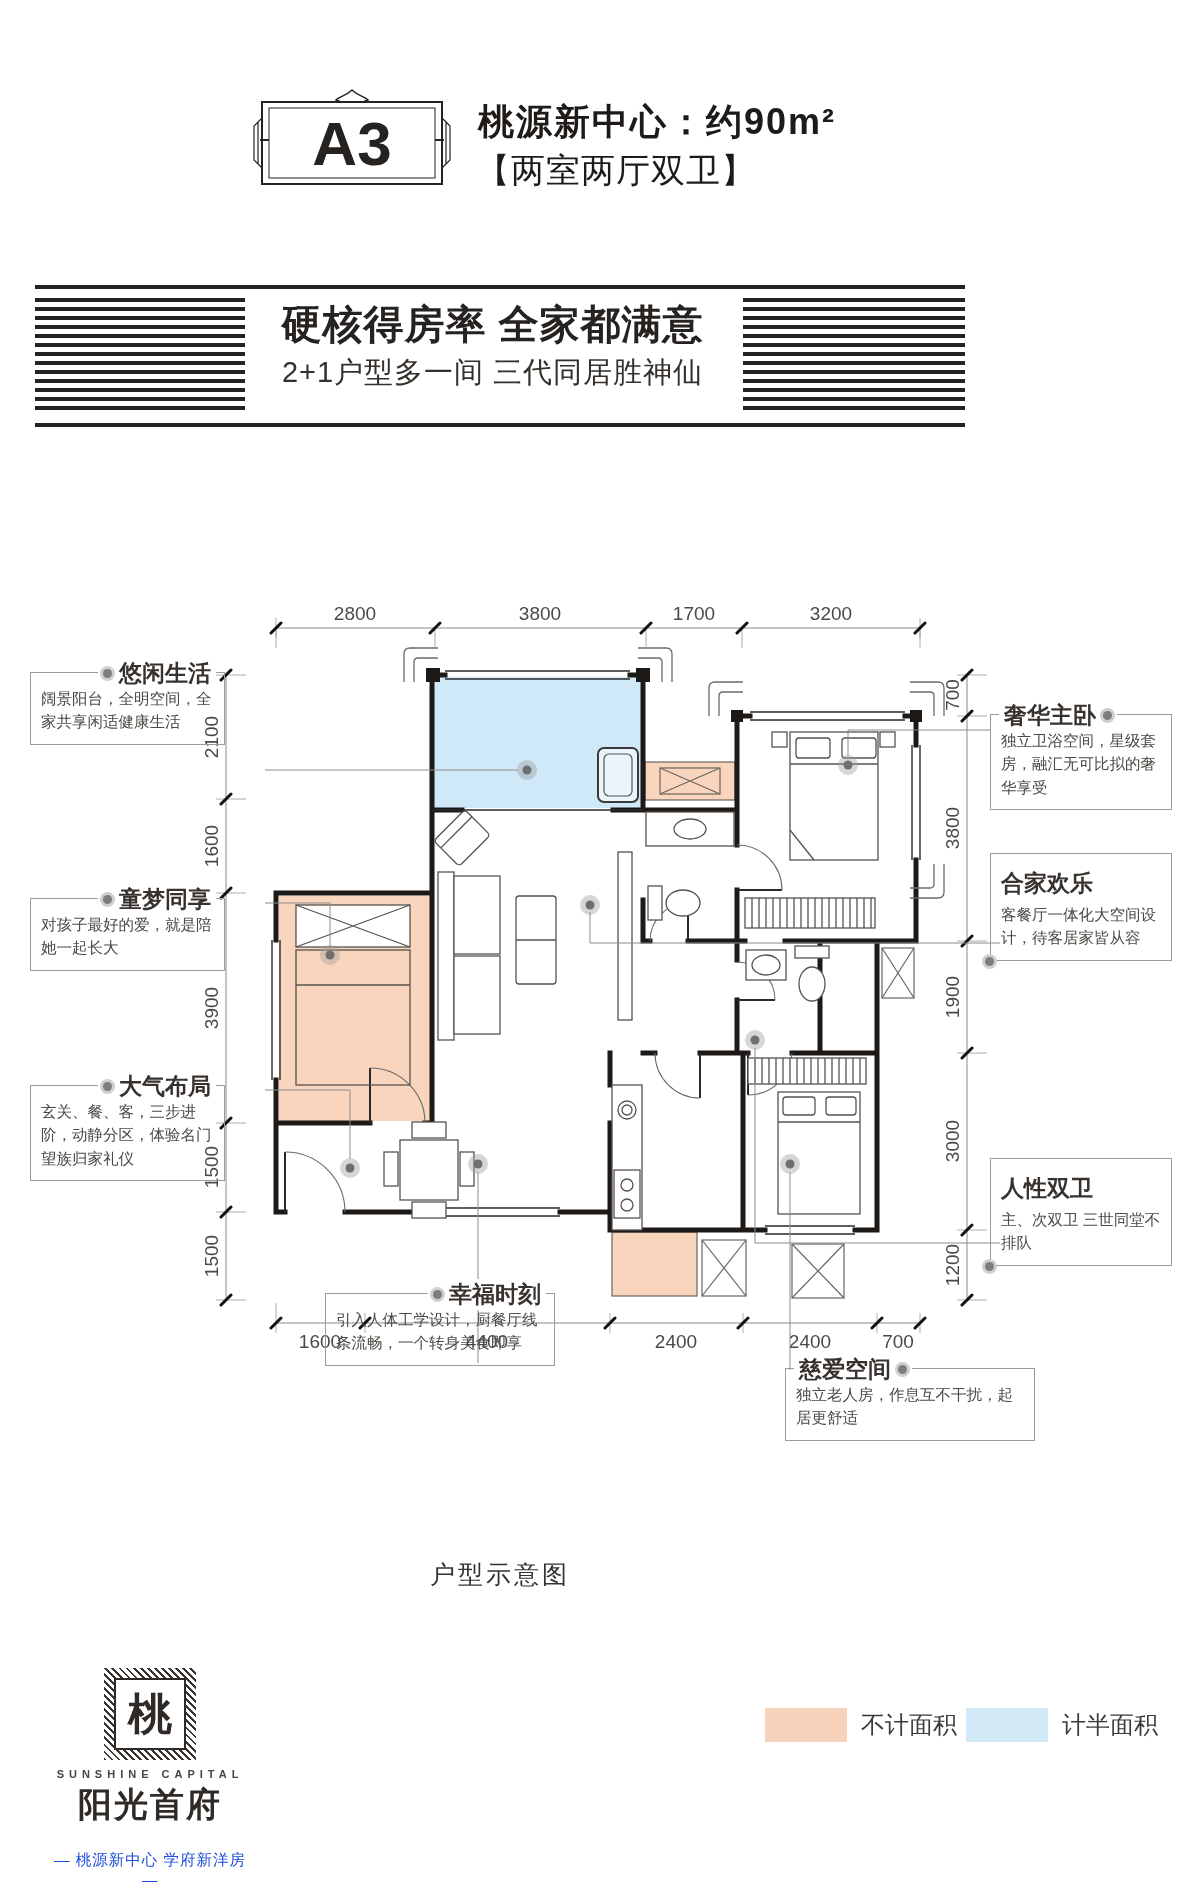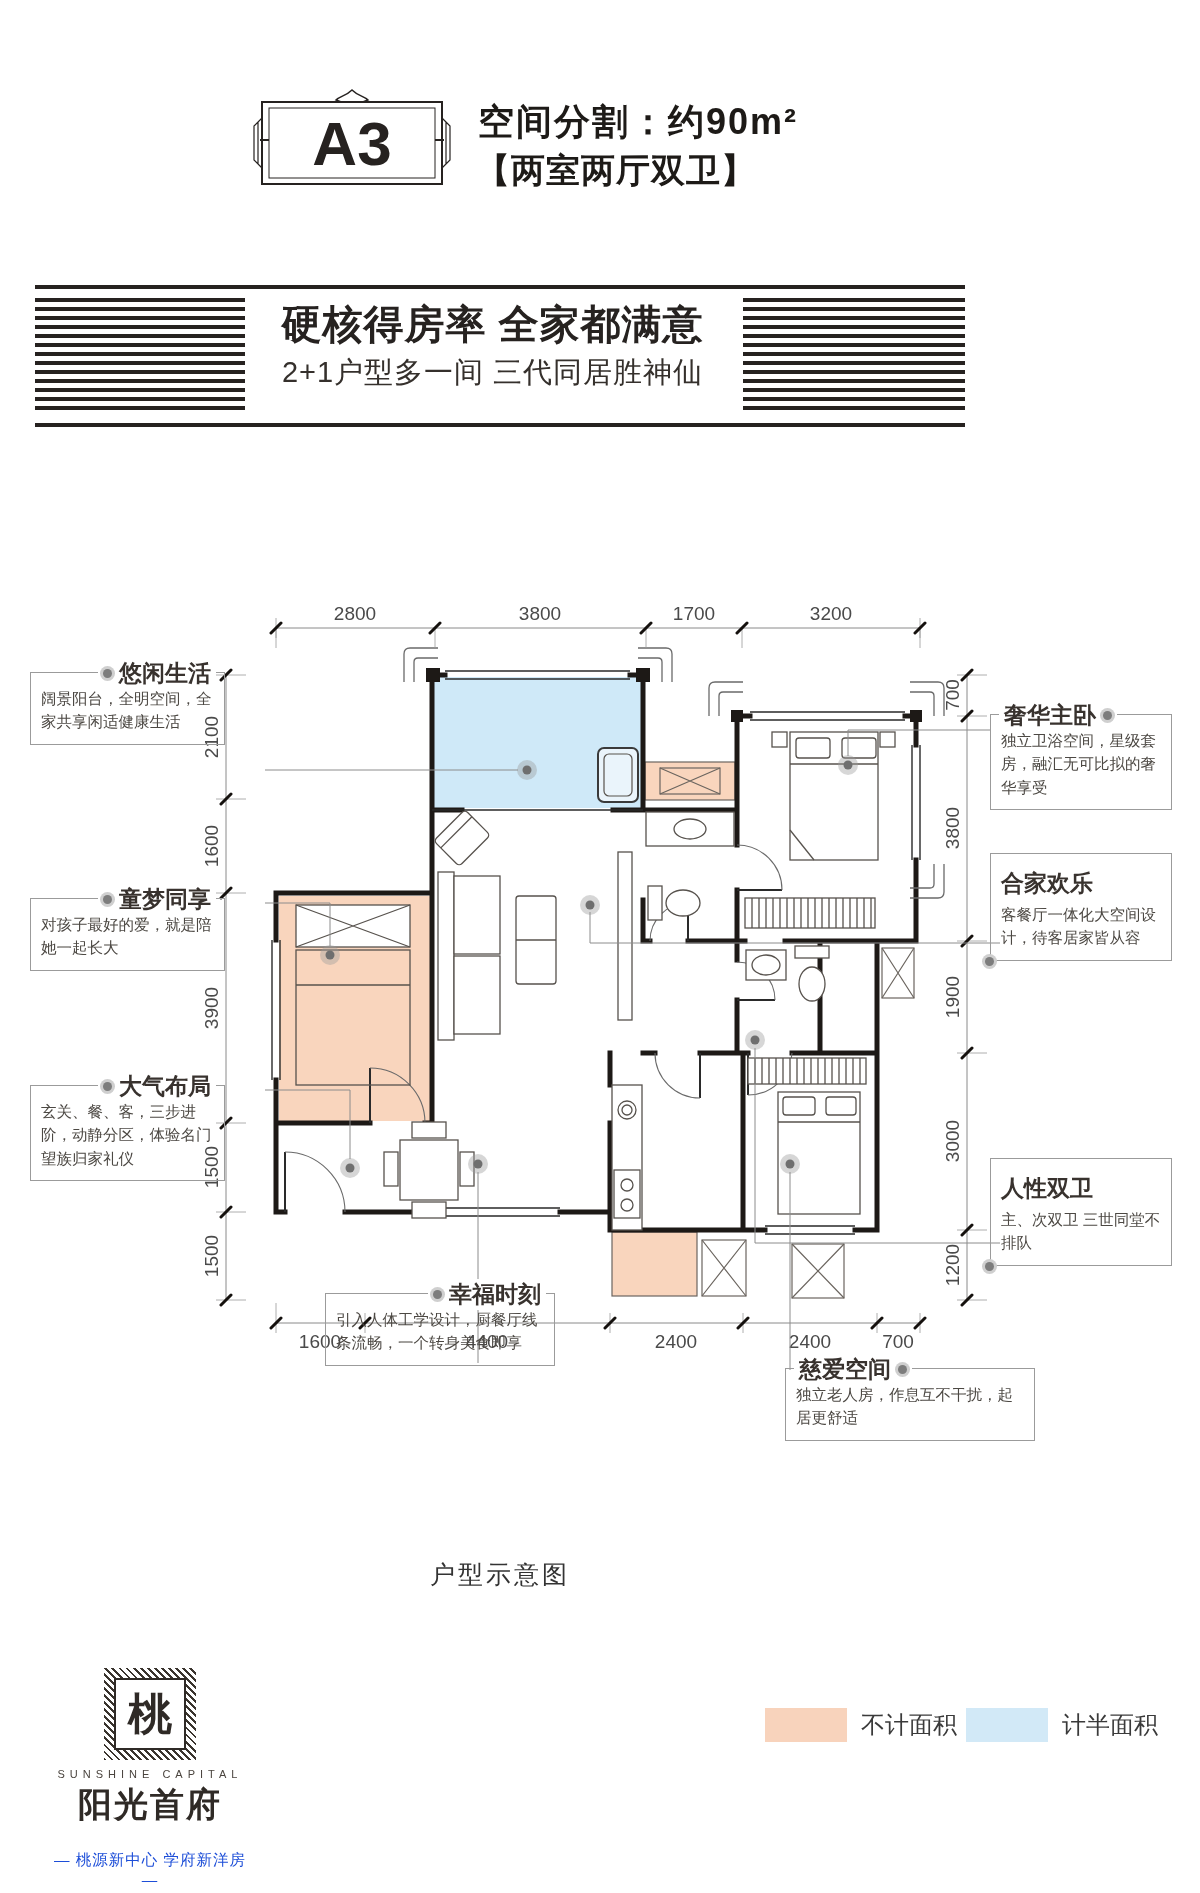--- a/index.html
+++ b/index.html
@@ -3,21 +3,21 @@
 <meta charset="utf-8">
 <style>
   html,body{margin:0;padding:0;background:#fff;}
   #page{position:relative;width:1200px;height:1893px;background:#fff;overflow:hidden;
         font-family:"Liberation Sans","DejaVu Sans",sans-serif;color:#262220;}
   
   .badge{position:absolute;left:252px;top:88px;width:200px;height:110px;}
   .badge-label{position:absolute;left:252px;top:88px;width:200px;height:110px;display:flex;
         align-items:center;justify-content:center;font-size:62px;font-weight:700;color:#262220;}
   .hline1{position:absolute;left:478px;top:98px;font-size:36px;font-weight:800;letter-spacing:2px;color:#1d1a17;}
-  .hline2{position:absolute;left:476px;top:148px;font-size:34px;font-weight:700;letter-spacing:1px;color:#1d1a17;}
+  .hline2{position:absolute;left:476px;top:148px;font-size:34px;font-weight:400;letter-spacing:1px;color:#1d1a17;}
   
   .banner{position:absolute;left:35px;top:285px;width:930px;height:134px;
           border-top:4px solid #262220;border-bottom:4px solid #262220;}
   .stripes{position:absolute;top:9px;bottom:9px;
            background:repeating-linear-gradient(to bottom,#262220 0 4px,#ffffff 4px 9px);}
   .stripes.l{left:0;width:210px;}
   .stripes.r{right:0;width:222px;}
   .banner-title{position:absolute;left:215px;right:230px;top:8px;text-align:center;
            font-size:40px;font-weight:900;letter-spacing:1px;color:#262220;}
   .banner-sub{position:absolute;left:215px;right:230px;top:64px;text-align:center;
@@ -53,41 +53,41 @@
   .legend{position:absolute;top:1708px;font-size:24px;color:#3a3a3a;display:flex;align-items:center;}
   .swatch{width:82px;height:34px;margin-right:14px;}
   .sw-peach{background:#f8d3bc;}
   .sw-blue{background:#d2e9f7;}
   .logo{position:absolute;left:45px;top:1668px;width:210px;text-align:center;color:#2f2a26;}
   .seal{width:92px;height:92px;margin:0 auto;padding:10px;box-sizing:border-box;
         background:repeating-linear-gradient(45deg,#3a342e 0 2px,#fff 2px 5px);}
   .seal-inner{width:100%;height:100%;background:#fff;border:2px solid #2f2a26;box-sizing:border-box;
         display:flex;align-items:center;justify-content:center;
         font-family:"Liberation Serif","DejaVu Serif",serif;font-size:44px;font-weight:700;}
-  .logo-en{margin-top:8px;font-size:11px;letter-spacing:5px;color:#4a443e;}
+  .logo-en{margin-top:8px;font-size:11px;letter-spacing:5px;color:#4a443e;font-weight:bold;}
   .logo-cn{margin-top:2px;font-size:34px;font-weight:800;letter-spacing:2px;}
   .logo-tag{margin-top:22px;font-size:15.5px;letter-spacing:1px;color:#1d4ed8;}
   .disclaimer{position:absolute;left:275px;top:1772px;width:920px;font-size:14.5px;
         line-height:1.6;color:#3f3f3f;}
 </style>
 </head>
 <body>
 
 <div id="page">
 
   <svg class="badge" viewBox="0 0 200 110">
     <path d="M100,2 C106,8 112,8 116,12 L100,18 L84,12 C88,8 94,8 100,2 Z" fill="none" stroke="#262220" stroke-width="1.5"></path>
     <rect x="10" y="14" width="180" height="82" fill="#fff" stroke="#262220" stroke-width="2"></rect>
     <rect x="17" y="20" width="166" height="70" fill="#fff" stroke="#262220" stroke-width="1"></rect>
     <path d="M10,30 L2,38 L2,72 L10,80 M6,34 L6,76" fill="none" stroke="#262220" stroke-width="1.2"></path>
     <path d="M190,30 L198,38 L198,72 L190,80 M194,34 L194,76" fill="none" stroke="#262220" stroke-width="1.2"></path>
     <path d="M17,52 H8 M183,52 H192" stroke="#262220" stroke-width="2"></path>
   </svg>
   <div class="badge-label">A3</div>
-  <div class="hline1">空间分割：约90m²</div>
+  <div class="hline1">桃源新中心：约90m²</div>
   <div class="hline2">【两室两厅双卫】</div>
 
   <div class="banner">
     <div class="stripes l"></div>
     <div class="stripes r"></div>
     <div class="banner-title">硬核得房率 全家都满意</div>
     <div class="banner-sub">2+1户型多一间 三代同居胜神仙</div>
   </div>
 
   <svg style="position:absolute;left:150px;top:560px;" width="900" height="950" viewBox="150 560 900 950">

